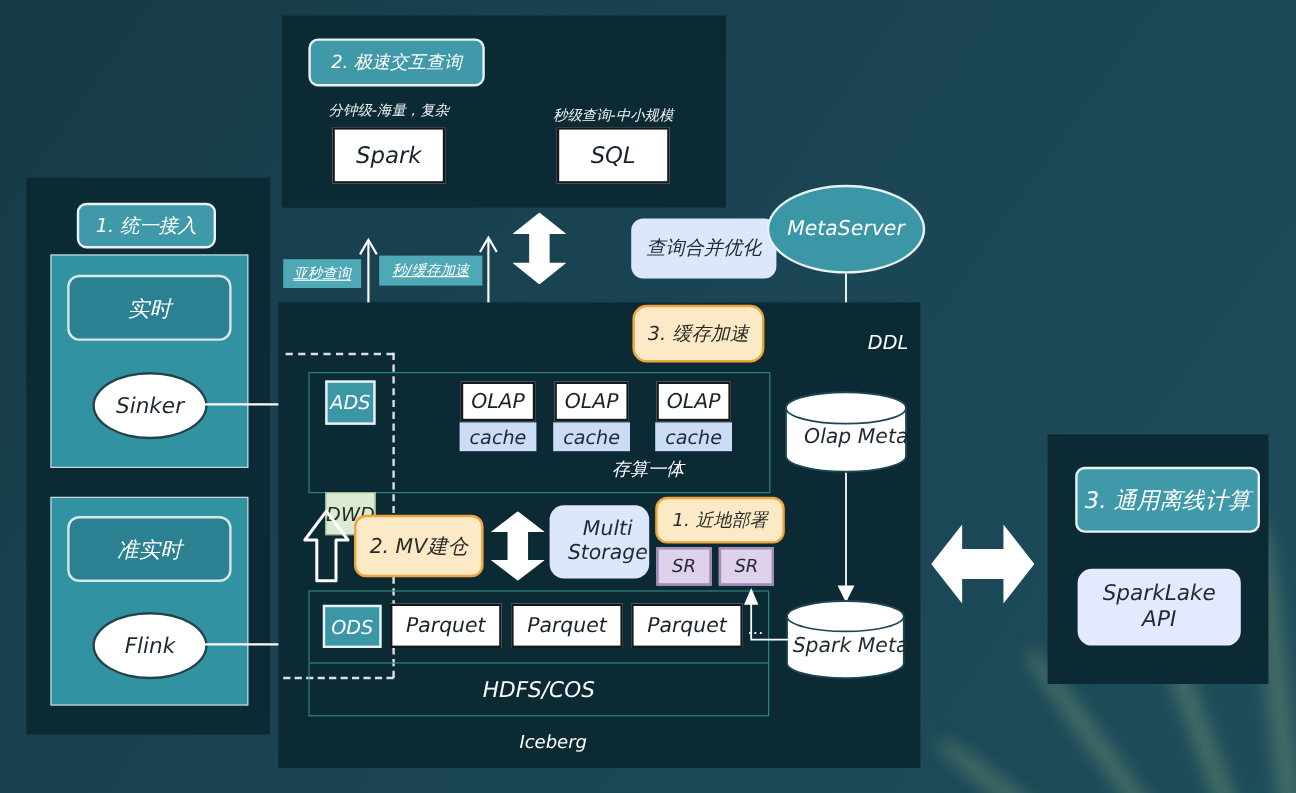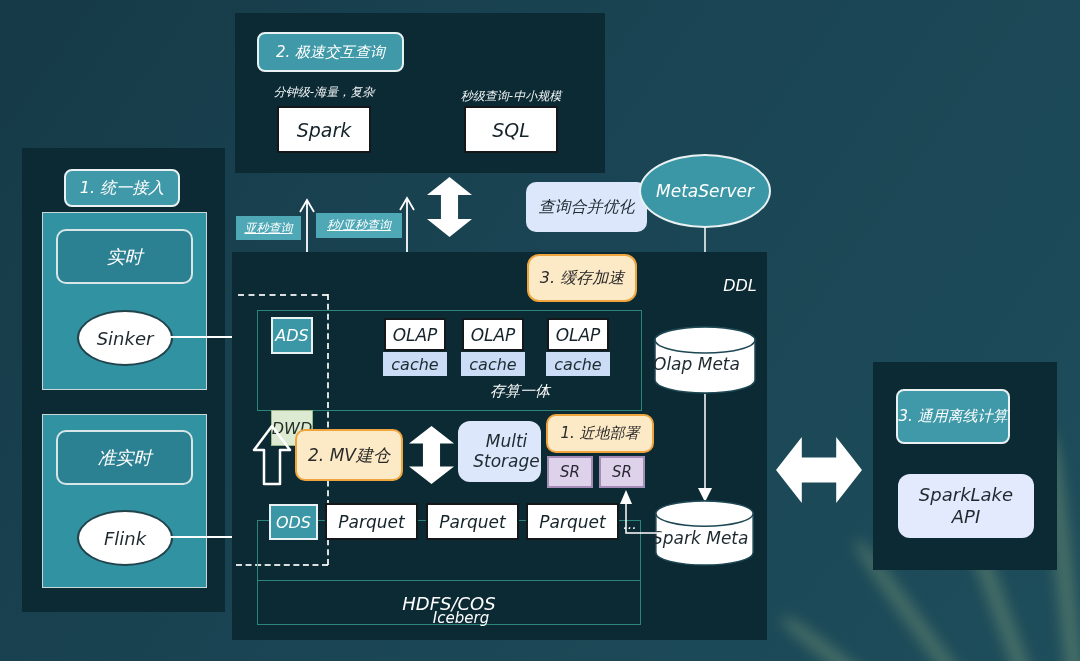--- a/index.html
+++ b/index.html
@@ -21,21 +21,21 @@
   .blue-box{background:#dde7fc;color:#1e2a30;border-radius:10px;font-size:16px;}
   .orange-box{background:#fce9c6;border:2px solid #f0a43c;color:#2a2a2a;border-radius:10px;font-size:16px;}
   .purple-box{background:#ded1ea;border:2px solid #a58cb8;color:#2a2a35;font-size:15px;}
   .green-box{background:#dcead2;border:1px solid #9bb98a;color:#222e26;font-size:16px;margin-top:48px;}
   .teal-node{background:#3b97a6;border:2px solid #e9f1f2;color:#fff;font-size:16px;}
   .inner-frame{border:1.5px solid #2b8578;}
   .dash-h{border-top:2px dashed rgba(255,255,255,.85);height:0;}
   .dash-v{border-left:2px dashed rgba(255,255,255,.85);width:0;}
   .arrow-v{background:#fff;clip-path:polygon(50% 0%,100% 30%,69% 30%,69% 70%,100% 70%,50% 100%,0% 70%,31% 70%,31% 30%,0% 30%);}
   .arrow-h{background:#fff;clip-path:polygon(0% 50%,30% 0%,30% 31%,70% 31%,70% 0%,100% 50%,70% 100%,70% 69%,30% 69%,30% 100%);}
-  .cyl-text{position:absolute;left:0;right:0;top:30px;text-align:left;color:#1e2a30;font-size:17px;font-style:italic;}
+  .cyl-text{position:absolute;left:0;right:0;top:30px;text-align:right;color:#1e2a30;font-size:17px;font-style:italic;}
   .caption{font-size:12px;font-weight:normal;color:#f2f6f7;}
   .leaf{position:absolute;filter:blur(7px);opacity:.65;border-radius:50%;
     background:linear-gradient(90deg,rgba(122,152,112,0) 0%,rgba(133,163,122,.85) 50%,rgba(122,152,112,0) 100%);
     transform-origin:50% 100%;}
 </style>
 </head>
 <body>
 
 <div id="stage">
 
@@ -72,21 +72,21 @@
 
   <div class="abs panel" style="left:235px;top:13px;width:370px;height:160px;">
     <div class="abs teal-lbl flex" style="left:22px;top:19px;width:147px;height:40px;font-size:15px;">2. 极速交互查询</div>
     <div class="abs caption flex" style="left:15px;top:71px;width:148px;height:16px;">分钟级-海量，复杂</div>
     <div class="abs white-box flex" style="left:42px;top:93px;width:94px;height:47px;font-size:19px;">Spark</div>
     <div class="abs caption flex" style="left:202px;top:75px;width:148px;height:16px;">秒级查询-中小规模</div>
     <div class="abs white-box flex" style="left:229px;top:93px;width:94px;height:47px;font-size:19px;">SQL</div>
   </div>
 
   <div class="abs badge flex" style="left:236px;top:216px;width:65px;height:24px;">亚秒查询</div>
-  <div class="abs badge flex" style="left:316px;top:213px;width:86px;height:25px;">秒/亚秒查询</div>
+  <div class="abs badge flex" style="left:316px;top:213px;width:86px;height:25px;">秒/缓存加速</div>
   <svg class="abs" style="left:297px;top:198px;" width="20" height="88">
     <line x1="10" y1="86" x2="10" y2="4" stroke="#fff" stroke-width="1.8"></line>
     <path d="M3 14 L10 2 L17 14" fill="none" stroke="#fff" stroke-width="1.8"></path>
   </svg>
   <svg class="abs" style="left:397px;top:196px;" width="20" height="90">
     <line x1="10" y1="88" x2="10" y2="4" stroke="#fff" stroke-width="1.8"></line>
     <path d="M3 14 L10 2 L17 14" fill="none" stroke="#fff" stroke-width="1.8"></path>
   </svg>
 
   <div class="abs arrow-v" style="left:427px;top:177px;width:45px;height:60px;"></div>
@@ -111,36 +111,36 @@
   <div class="abs inner-frame" style="left:257px;top:310px;width:385px;height:101px;"></div>
   <div class="abs teal-node flex" style="left:271px;top:317px;width:42px;height:37px;">ADS</div>
   <div class="abs green-box flex" style="left:271px;top:362px;width:42px;height:36px;">DWD</div>
 
   <div class="abs white-box flex" style="left:384px;top:318px;width:62px;height:33px;font-size:17px;">OLAP</div>
   <div class="abs flex" style="left:383px;top:352px;width:64px;height:24px;background:#cbdcf7;color:#1e2a30;font-size:16px;">cache</div>
   <div class="abs white-box flex" style="left:462px;top:318px;width:62px;height:33px;font-size:17px;">OLAP</div>
   <div class="abs flex" style="left:461px;top:352px;width:64px;height:24px;background:#cbdcf7;color:#1e2a30;font-size:16px;">cache</div>
   <div class="abs white-box flex" style="left:547px;top:318px;width:62px;height:33px;font-size:17px;">OLAP</div>
   <div class="abs flex" style="left:546px;top:352px;width:64px;height:24px;background:#cbdcf7;color:#1e2a30;font-size:16px;">cache</div>
-  <div class="abs flex" style="left:440px;top:381px;width:160px;height:20px;font-size:15px;">存算一体</div>
+  <div class="abs flex" style="left:460px;top:381px;width:160px;height:20px;font-size:15px;">存算一体</div>
 
   <svg class="abs" style="left:251px;top:423px;" width="42" height="64" viewBox="0 0 42 64">
     <path d="M21 3 L39 27 H29 V61 H13 V27 H3 Z" fill="none" stroke="#fff" stroke-width="2.5" stroke-linejoin="round"></path>
   </svg>
   <div class="abs orange-box flex" style="left:295px;top:429px;width:108px;height:52px;font-size:17px;">2. MV建仓</div>
   <div class="abs arrow-v" style="left:409px;top:426px;width:45px;height:58px;"></div>
   <div class="abs blue-box" style="left:458px;top:421px;width:83px;height:61px;border-radius:12px;font-size:17px;display:flex;flex-direction:column;align-items:center;justify-content:center;line-height:1.15;padding-left:14px;">
     <span>Multi</span>
     <span>Storage</span>
   </div>
   <div class="abs orange-box flex" style="left:546px;top:414px;width:108px;height:39px;font-size:15px;">1. 近地部署</div>
   <div class="abs purple-box flex" style="left:547px;top:456px;width:46px;height:32px;">SR</div>
   <div class="abs purple-box flex" style="left:599px;top:456px;width:46px;height:32px;">SR</div>
 
-  <div class="abs inner-frame" style="left:257px;top:492px;width:384px;height:105px;margin-top:28px;">
+  <div class="abs inner-frame" style="left:257px;top:492px;width:384px;height:105px;">
     <div class="abs" style="left:0;right:0;top:59px;border-top:1.5px solid #2b8578;"></div>
     <div class="abs flex" style="left:0;right:0;top:60px;height:44px;font-size:18px;">HDFS/COS</div>
   </div>
   <div class="abs teal-node flex" style="left:269px;top:504px;width:49px;height:36px;">ODS</div>
   <div class="abs white-box flex" style="left:325px;top:503px;width:93px;height:37px;font-size:17px;">Parquet</div>
   <div class="abs white-box flex" style="left:426px;top:503px;width:93px;height:37px;font-size:17px;">Parquet</div>
   <div class="abs white-box flex" style="left:526px;top:503px;width:93px;height:37px;font-size:17px;">Parquet</div>
   <div class="abs flex" style="left:620px;top:514px;width:20px;height:20px;font-size:14px;">...</div>
   <div class="abs flex" style="left:386px;top:607px;width:150px;height:22px;font-size:15px;">Iceberg</div>
 
@@ -163,20 +163,20 @@
     <div class="cyl-text">Spark Meta</div>
   </div>
   <svg class="abs" style="left:616px;top:488px;" width="50" height="50">
     <polyline points="10,12 10,45 48,45" fill="none" stroke="#fff" stroke-width="1.5"></polyline>
     <polygon points="10,2 4,16 16,16" fill="#fff"></polygon>
   </svg>
 
   <div class="abs arrow-h" style="left:776px;top:437px;width:86px;height:66px;"></div>
 
   <div class="abs panel" style="left:873px;top:362px;width:184px;height:208px;">
-    <div class="abs teal-lbl flex" style="left:23px;top:27px;width:114px;height:55px;font-size:15px;">3. 通用离线计算</div>
+    <div class="abs teal-lbl flex" style="left:23px;top:27px;width:154px;height:55px;font-size:19px;">3. 通用离线计算</div>
     <div class="abs" style="left:25px;top:112px;width:136px;height:64px;background:#e3eafd;color:#1e2a30;border-radius:12px;font-size:18px;display:flex;flex-direction:column;align-items:center;justify-content:center;line-height:1.2;">
       <span>SparkLake</span>
       <span>API</span>
     </div>
   </div>
 
 </div>
 
 </body></html>

